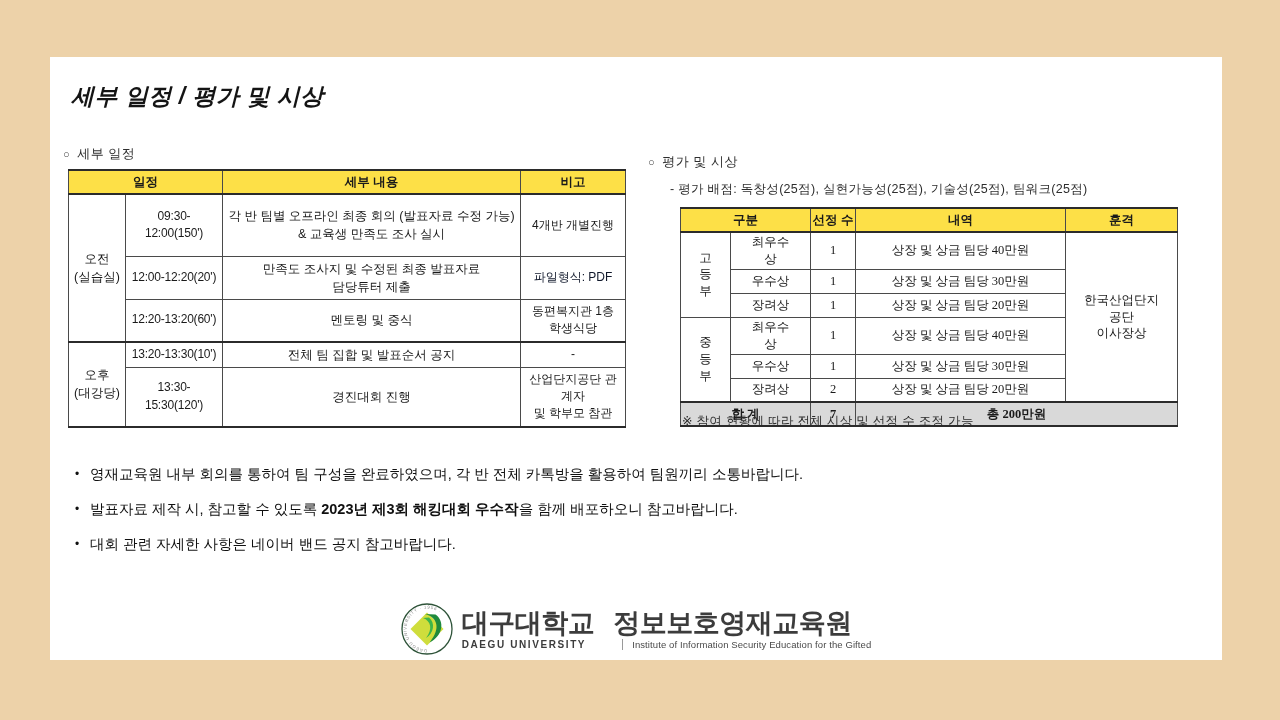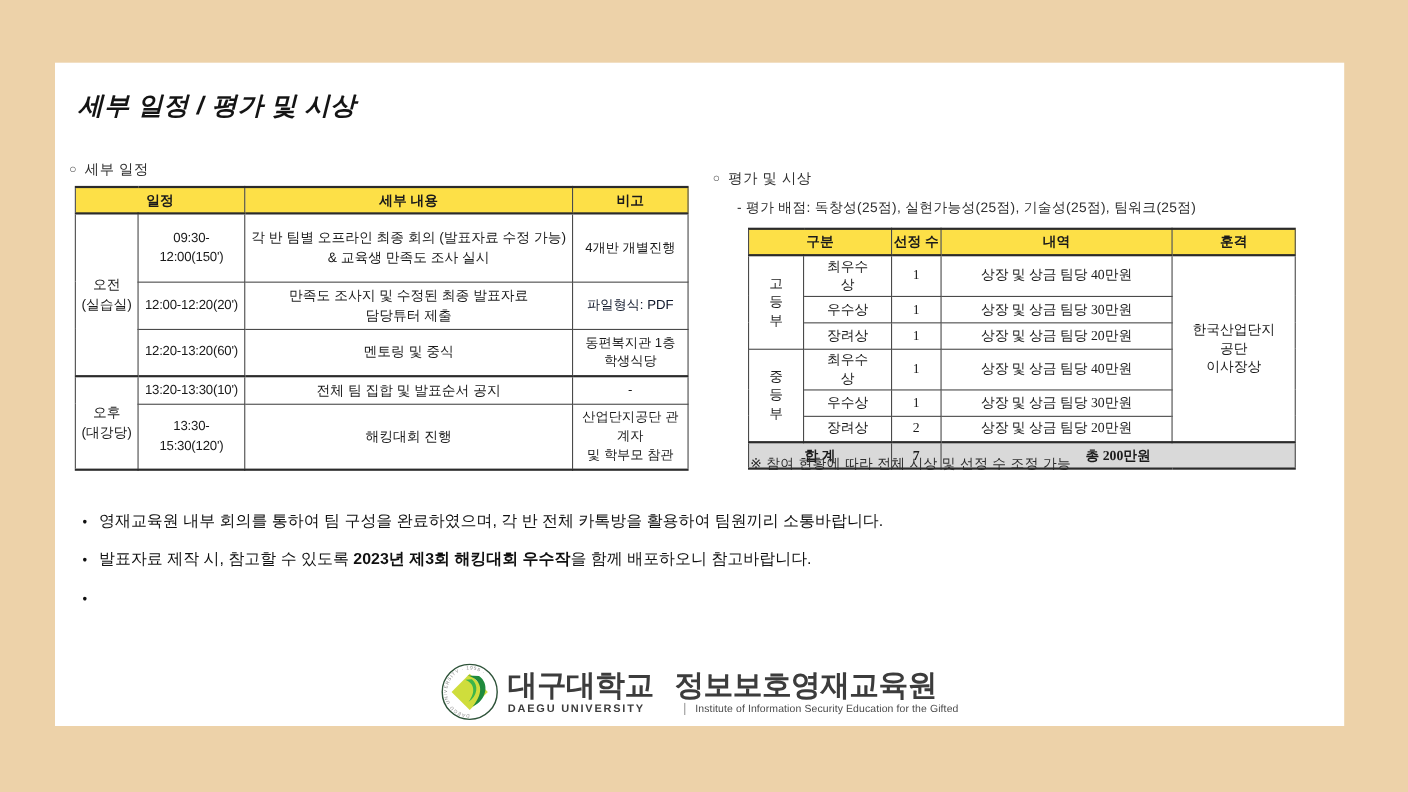--- a/index.html
+++ b/index.html
@@ -147,21 +147,21 @@
       </tr>
       <tr class="r4 group-top">
         <td rowspan="2" class="t-period">오후
 (대강당)</td>
         <td class="t-time">13:20-13:30(10')</td>
         <td>전체 팀 집합 및 발표순서 공지</td>
         <td class="t-note">-</td>
       </tr>
       <tr class="r5">
         <td class="t-time">13:30-15:30(120')</td>
-        <td>해킹대회 진행</td>
+        <td>경진대회 진행</td>
         <td class="t-note">산업단지공단 관계자
 및 학부모 참관</td>
       </tr>
     </tbody>
   </table>
 
   <div class="section-label awd-label">
     <span class="marker">○</span>
     <span>평가 및 시상</span>
   </div>
@@ -232,20 +232,21 @@
     <div class="note-row">
       <span class="dot">•</span>
       <span>영재교육원 내부 회의를 통하여 팀 구성을 완료하였으며, 각 반 전체 카톡방을 활용하여 팀원끼리 소통바랍니다.</span>
     </div>
     <div class="note-row">
       <span class="dot">•</span>
       <span><span>발표자료 제작 시, 참고할 수 있도록 </span><span class="seg-bold">2023년 제3회 해킹대회 우수작</span><span>을 함께 배포하오니 참고바랍니다.</span></span>
     </div>
     <div class="note-row">
       <span class="dot">•</span>
+      <span>대회 관련 자세한 사항은 네이버 밴드 공지 참고바랍니다.</span>
     </div>
   </div>
 
   <div class="logo">
     <svg width="52" height="52" viewBox="0 0 52 52">
       <circle cx="26" cy="26" r="25" fill="#ffffff" stroke="#2e5339" stroke-width="1.3"></circle>
       <defs>
         <path id="ringpath" d="M 26,46.5 A 20.5,20.5 0 1 1 26.02,46.5"></path>
       </defs>
       <text font-size="4.3" fill="#8a8a8a" letter-spacing="0.8" font-family="Liberation Sans, sans-serif">

